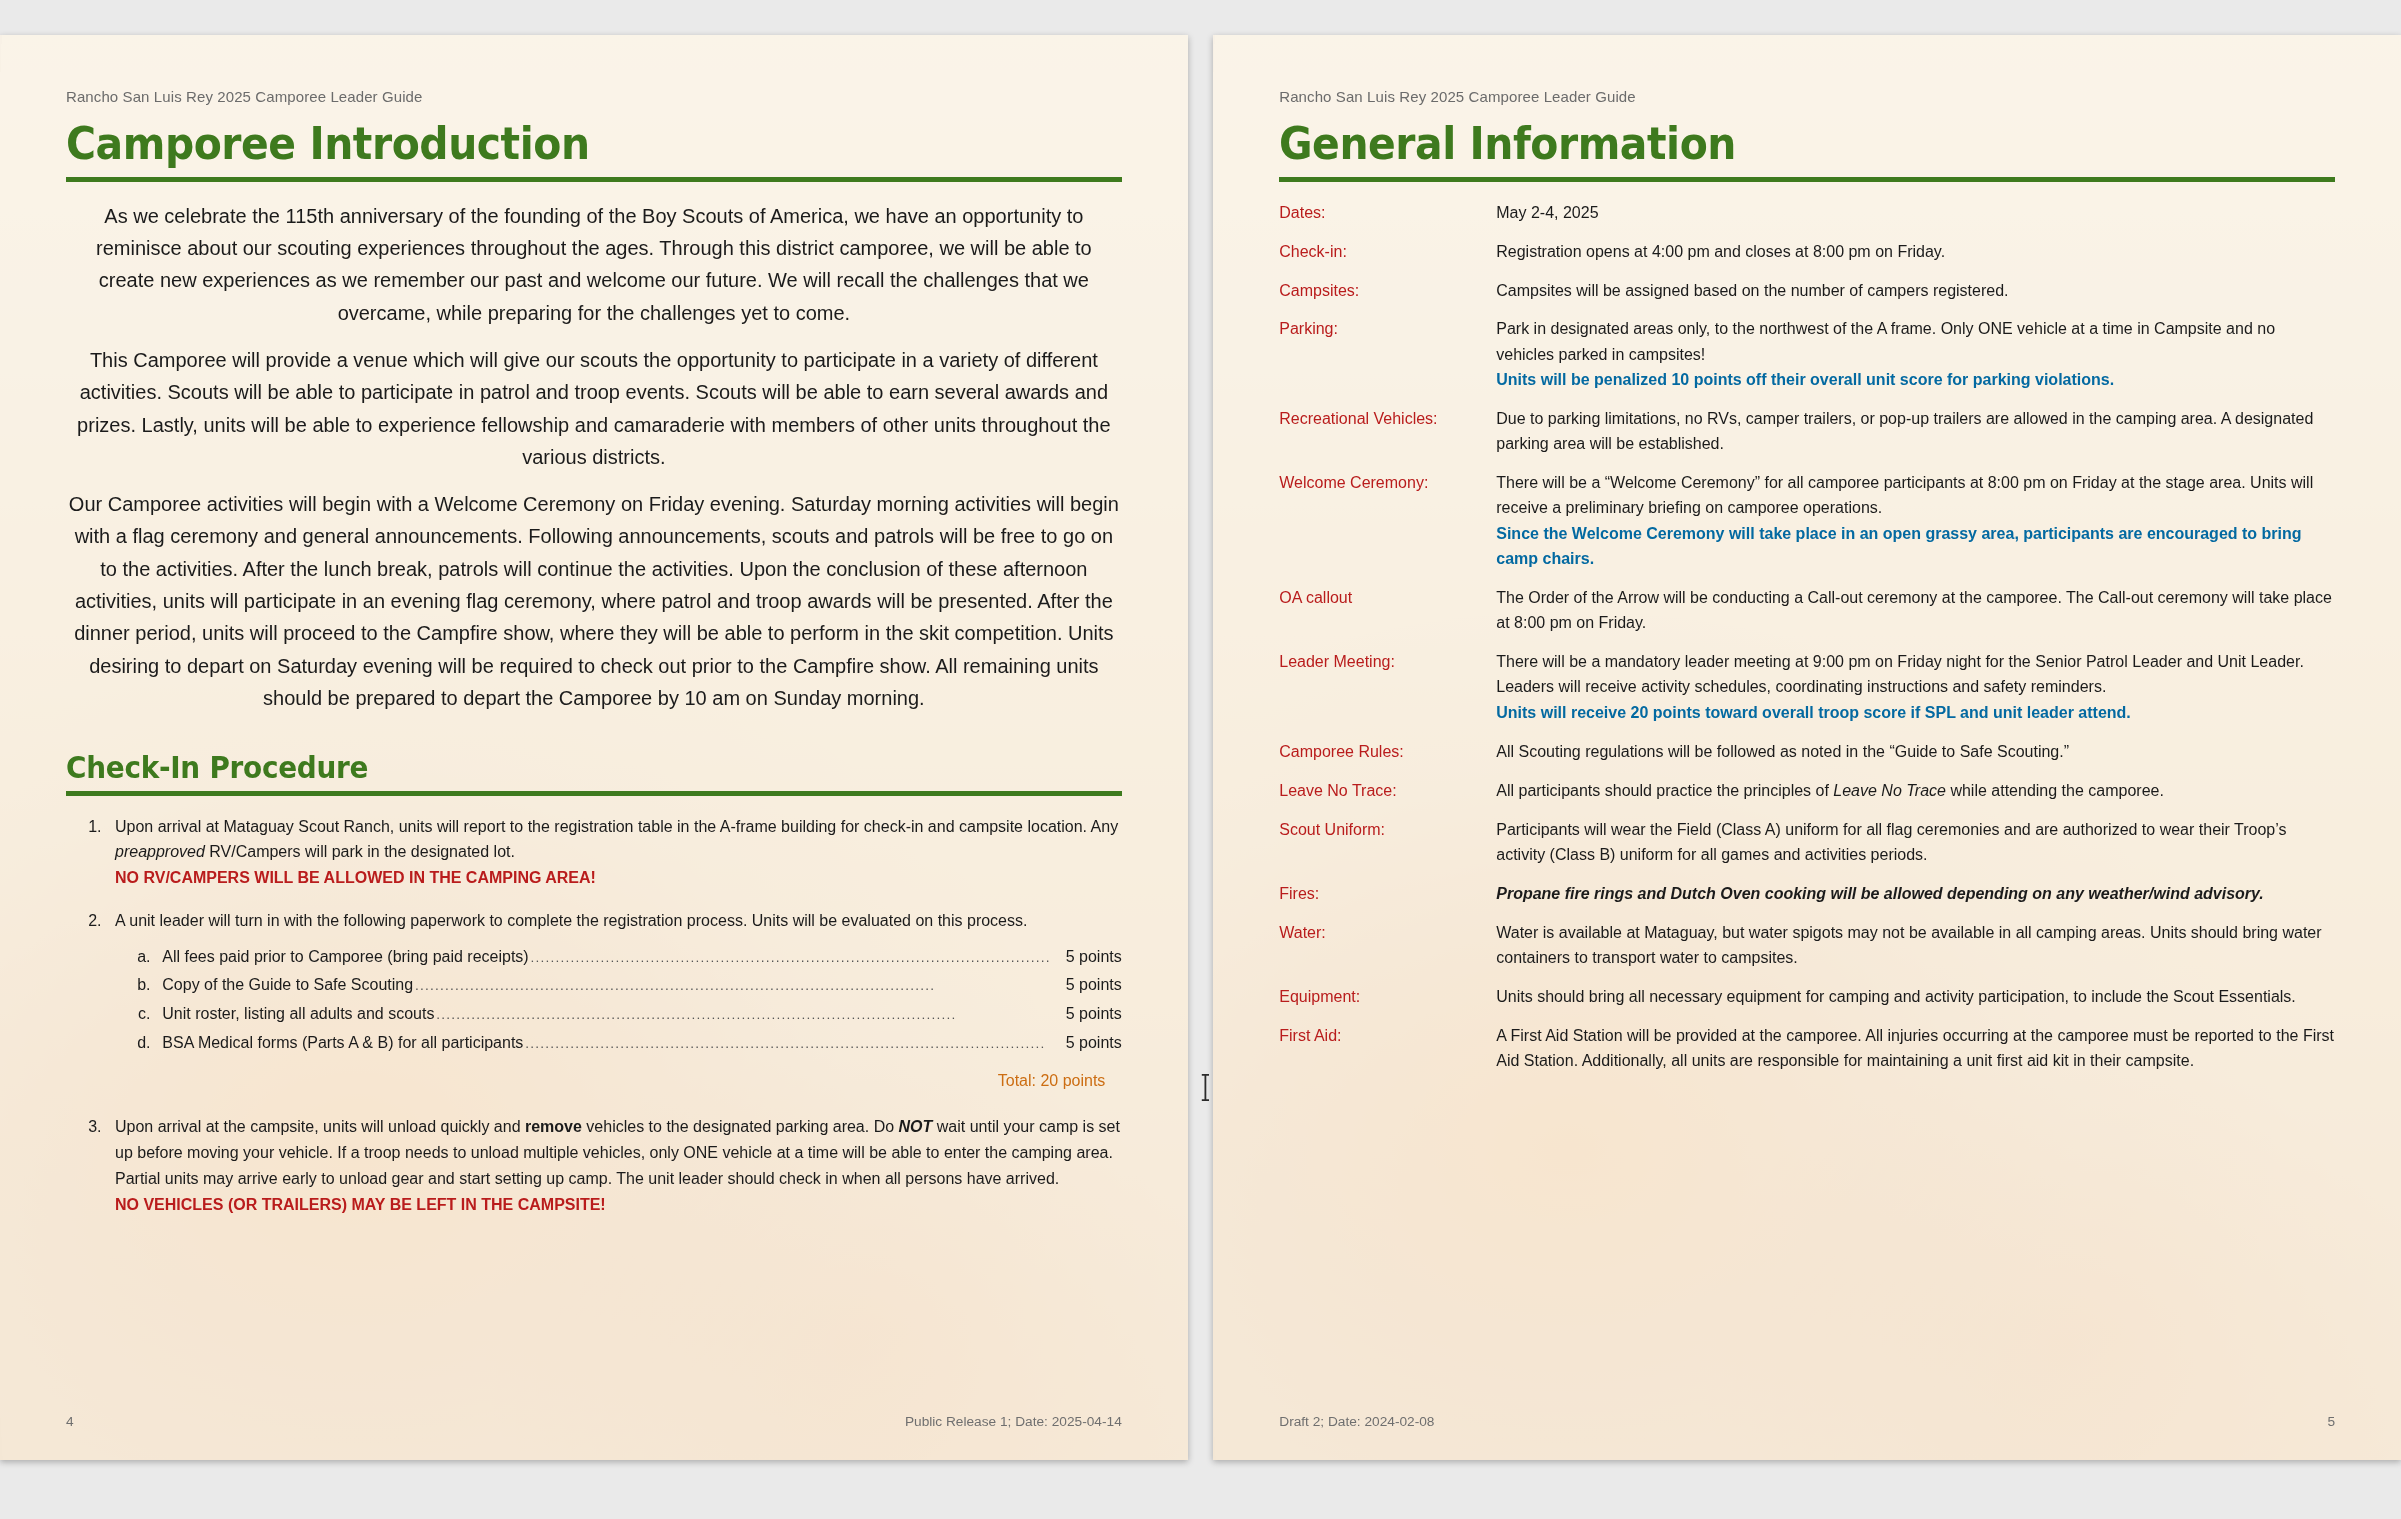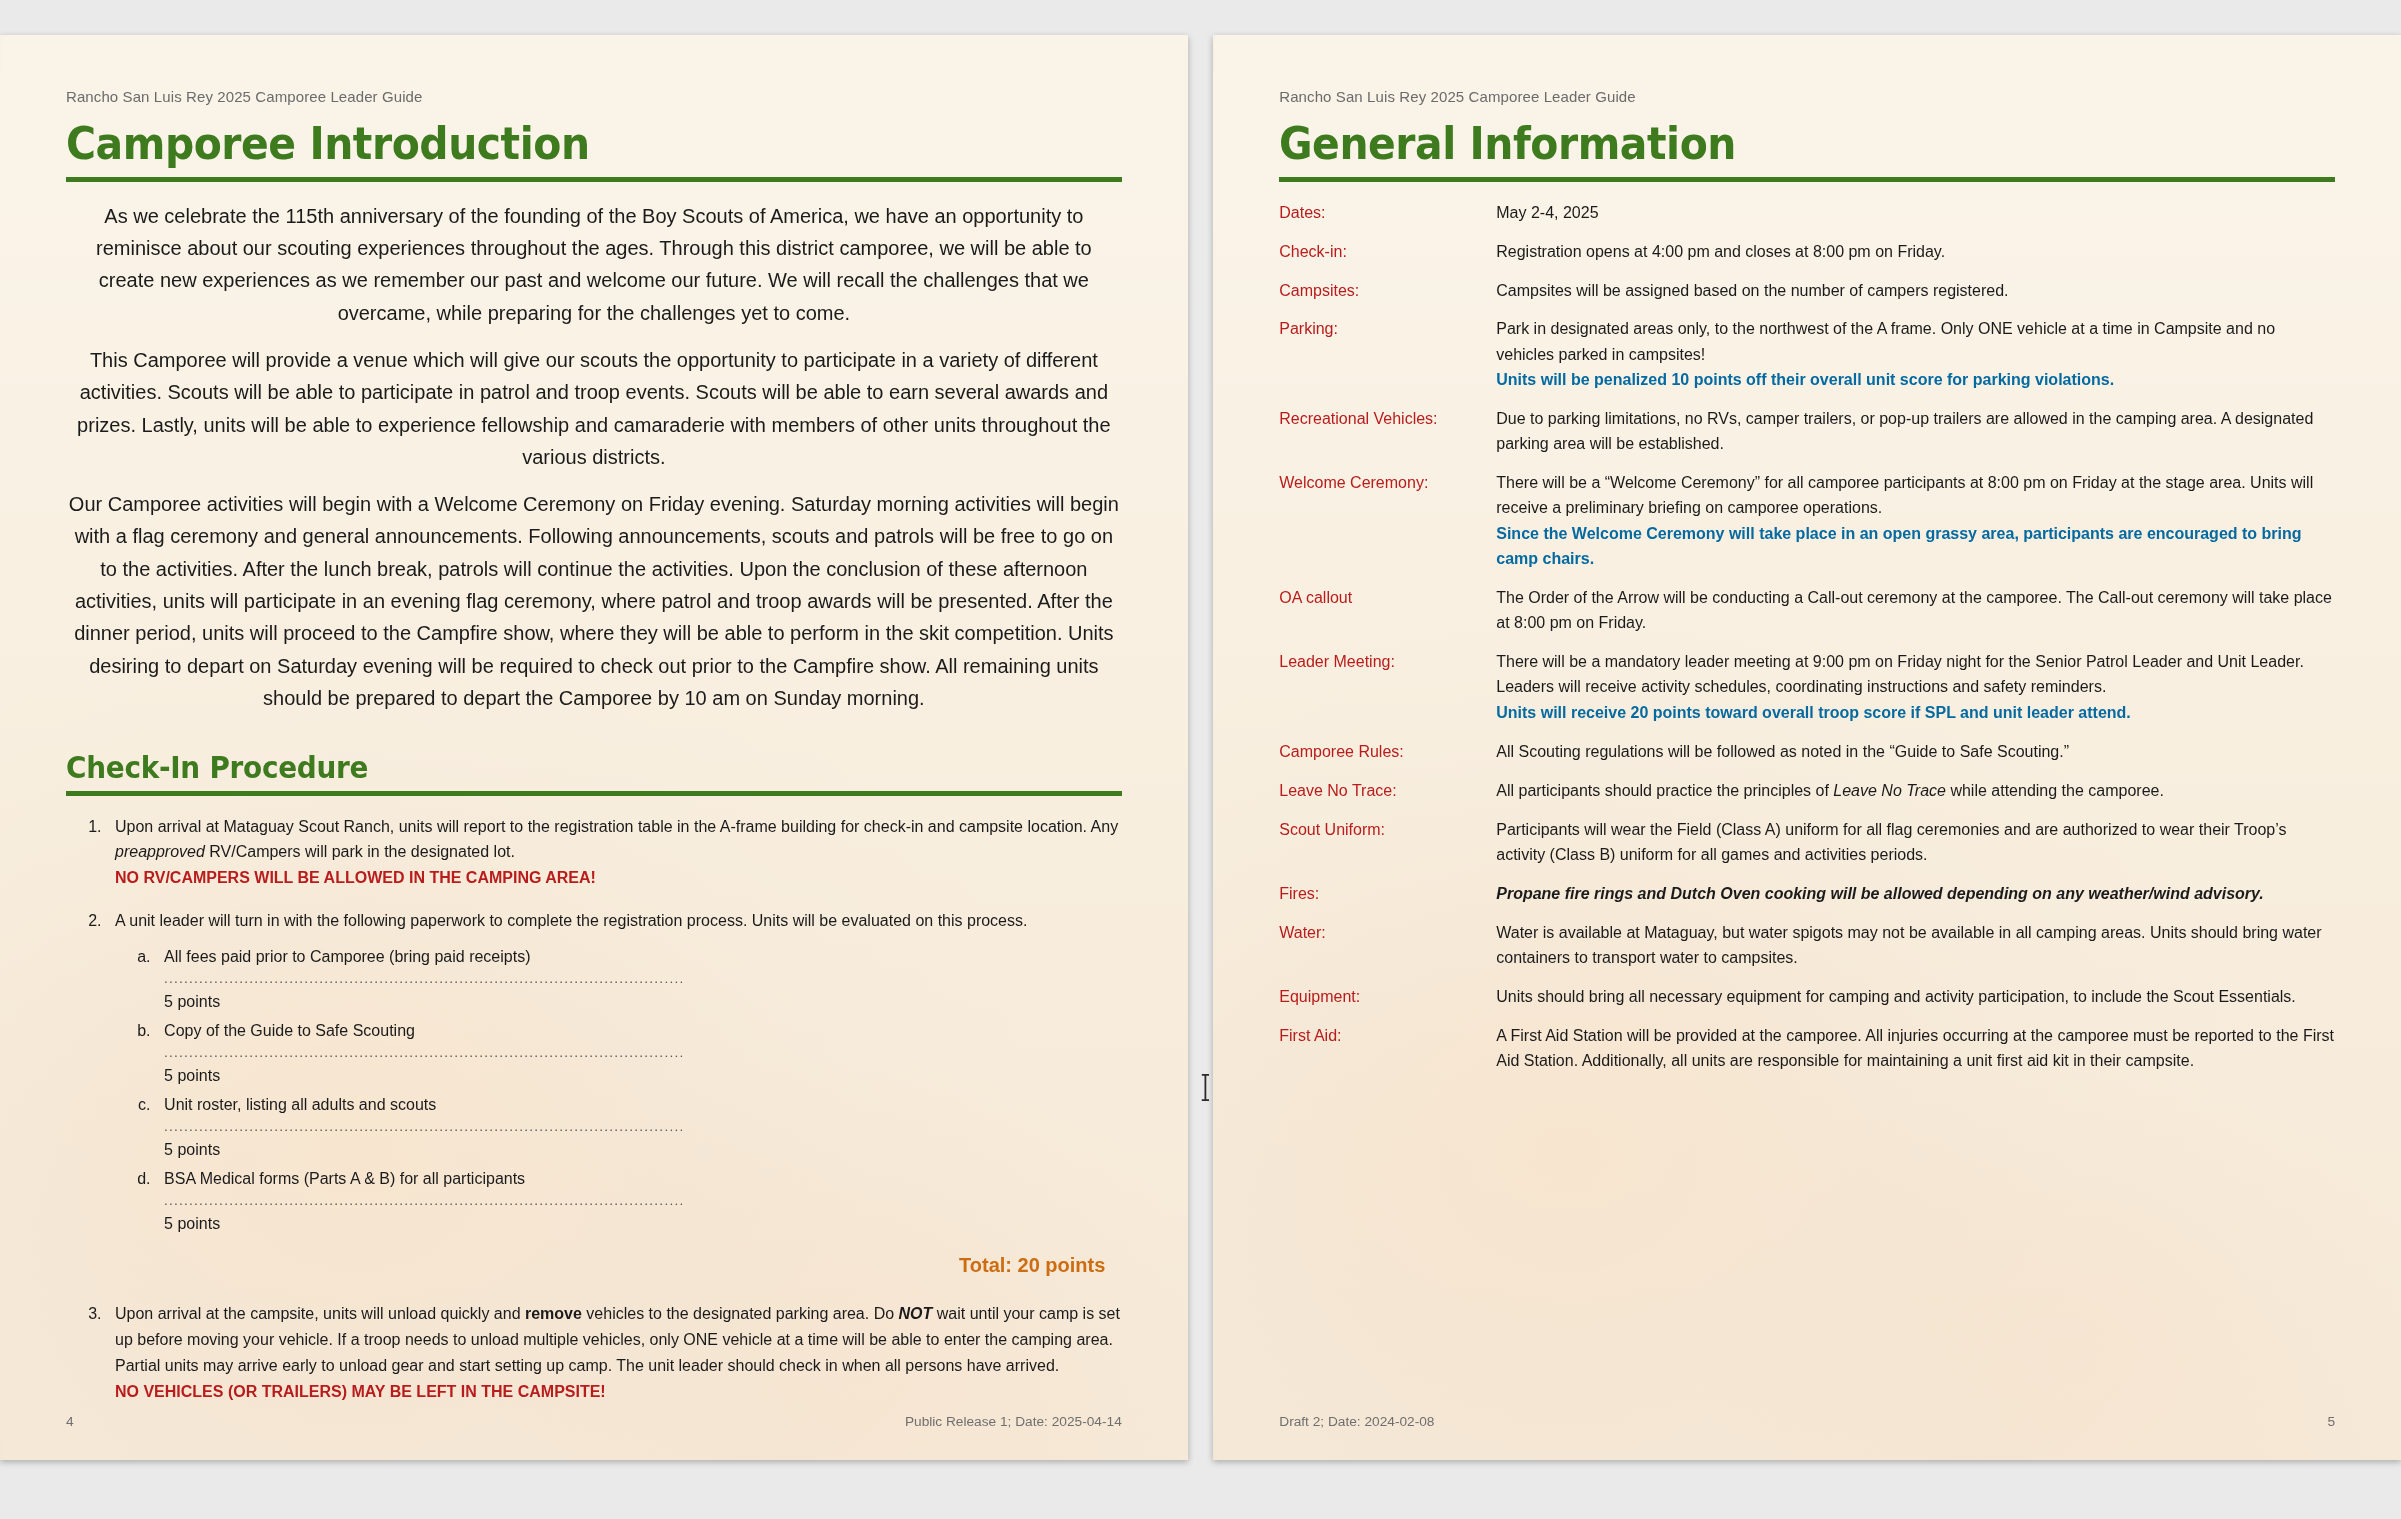--- a/index.html
+++ b/index.html
@@ -128,38 +128,37 @@
   ol.alpha > li {
     font-size: 16px;
     line-height: 1.52;
     margin-bottom: 4.6px;
     padding-left: 7.3px;
   }
   .dots-row {
     display: flex;
     align-items: baseline;
     width: 100%;
-    flex-direction: column;
   }
   .dots-row .lbl { white-space: nowrap; }
   .dots-row .dots {
     flex: 1;
     overflow: hidden;
     white-space: nowrap;
     margin: 0 1.8px;
     color: #555;
     letter-spacing: 1.2px;
     font-size: 13.7px;
   }
   .dots-row .val { white-space: nowrap; }
   .total-line {
     text-align: right;
     color: #cc6d12;
-    font-weight: bold;
-    font-size: 20px;
+    font-weight: normal;
+    font-size: 16px;
     margin: 12.8px 0 20px 0;
     padding-right: 16.4px;
   }
   
   .deflist { margin-top: 3.6px; }
   .defrow {
     display: flex;
     margin-bottom: 13.7px;
   }
   .defrow .term {

